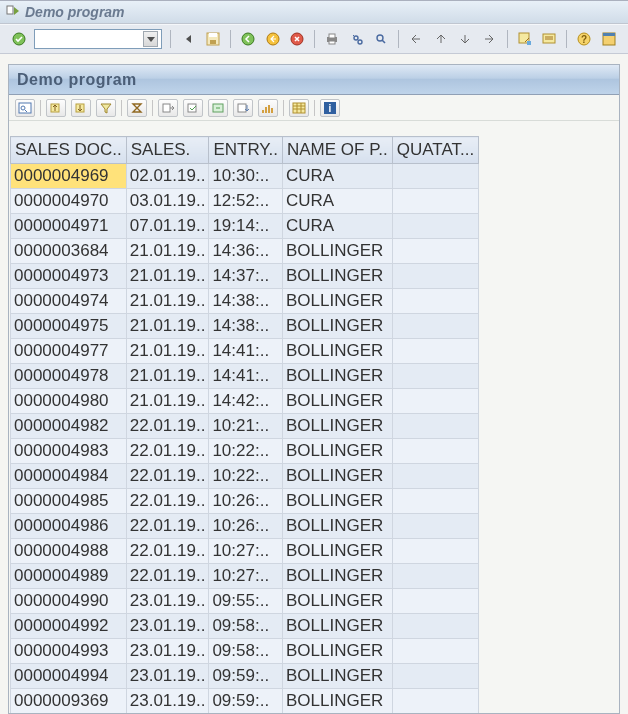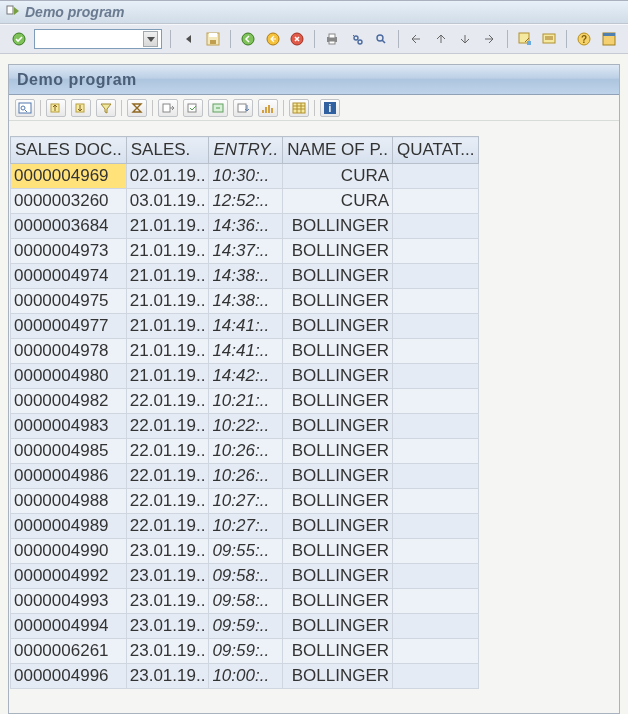--- a/index.html
+++ b/index.html
@@ -127,22 +127,22 @@
     background: #e8eef6;
     white-space: nowrap;
     overflow:hidden;
   }
   table.alv tr:nth-child(odd) td { background: #e4ebf4; }
   table.alv tr:nth-child(even) td { background: #edf2f9; }
   table.alv tr.sel td:first-child { background: #ffe27a; }
   
   .col-salesdoc { width: 74px; }
   .col-date     { width: 57px; text-align: center; }
-  .col-entry    { width: 45px; font-style: italic; }
-  .col-name     { width: 80px; text-align: right; }
+  .col-entry    { width: 45px; }
+  .col-name     { width: 80px; }
   .col-quatat   { width: 56px; }
   
   .triangle-down { width:0;height:0;border-left:4px solid transparent;border-right:4px solid transparent;border-top:5px solid #505050; }
   .triangle-left { width:0;height:0;border-top:4px solid transparent;border-bottom:4px solid transparent;border-right:5px solid #505050; }
   
   svg { display:block; }
 </style>
 </head>
 <body>
 
@@ -374,27 +374,34 @@
       </thead>
       <tbody id="grid-body">
             <tr class="sel">
               <td class="col-salesdoc">0000004969</td>
               <td class="col-date">02.01.19..</td>
               <td class="col-entry">10:30:..</td>
               <td class="col-name">CURA</td>
               <td class="col-quatat"></td>
             </tr>
             <tr>
-              <td class="col-salesdoc">0000003260</td>
+              <td class="col-salesdoc">0000004970</td>
               <td class="col-date">03.01.19..</td>
               <td class="col-entry">12:52:..</td>
               <td class="col-name">CURA</td>
               <td class="col-quatat"></td>
             </tr>
             <tr>
+              <td class="col-salesdoc">0000004971</td>
+              <td class="col-date">07.01.19..</td>
+              <td class="col-entry">19:14:..</td>
+              <td class="col-name">CURA</td>
+              <td class="col-quatat"></td>
+            </tr>
+            <tr>
               <td class="col-salesdoc">0000003684</td>
               <td class="col-date">21.01.19..</td>
               <td class="col-entry">14:36:..</td>
               <td class="col-name">BOLLINGER</td>
               <td class="col-quatat"></td>
             </tr>
             <tr>
               <td class="col-salesdoc">0000004973</td>
               <td class="col-date">21.01.19..</td>
               <td class="col-entry">14:37:..</td>
@@ -438,20 +445,27 @@
             </tr>
             <tr>
               <td class="col-salesdoc">0000004982</td>
               <td class="col-date">22.01.19..</td>
               <td class="col-entry">10:21:..</td>
               <td class="col-name">BOLLINGER</td>
               <td class="col-quatat"></td>
             </tr>
             <tr>
               <td class="col-salesdoc">0000004983</td>
+              <td class="col-date">22.01.19..</td>
+              <td class="col-entry">10:22:..</td>
+              <td class="col-name">BOLLINGER</td>
+              <td class="col-quatat"></td>
+            </tr>
+            <tr>
+              <td class="col-salesdoc">0000004984</td>
               <td class="col-date">22.01.19..</td>
               <td class="col-entry">10:22:..</td>
               <td class="col-name">BOLLINGER</td>
               <td class="col-quatat"></td>
             </tr>
             <tr>
               <td class="col-salesdoc">0000004985</td>
               <td class="col-date">22.01.19..</td>
               <td class="col-entry">10:26:..</td>
               <td class="col-name">BOLLINGER</td>
@@ -500,21 +514,21 @@
               <td class="col-quatat"></td>
             </tr>
             <tr>
               <td class="col-salesdoc">0000004994</td>
               <td class="col-date">23.01.19..</td>
               <td class="col-entry">09:59:..</td>
               <td class="col-name">BOLLINGER</td>
               <td class="col-quatat"></td>
             </tr>
             <tr>
-              <td class="col-salesdoc">0000006261</td>
+              <td class="col-salesdoc">0000009369</td>
               <td class="col-date">23.01.19..</td>
               <td class="col-entry">09:59:..</td>
               <td class="col-name">BOLLINGER</td>
               <td class="col-quatat"></td>
             </tr>
             <tr>
               <td class="col-salesdoc">0000004996</td>
               <td class="col-date">23.01.19..</td>
               <td class="col-entry">10:00:..</td>
               <td class="col-name">BOLLINGER</td>

